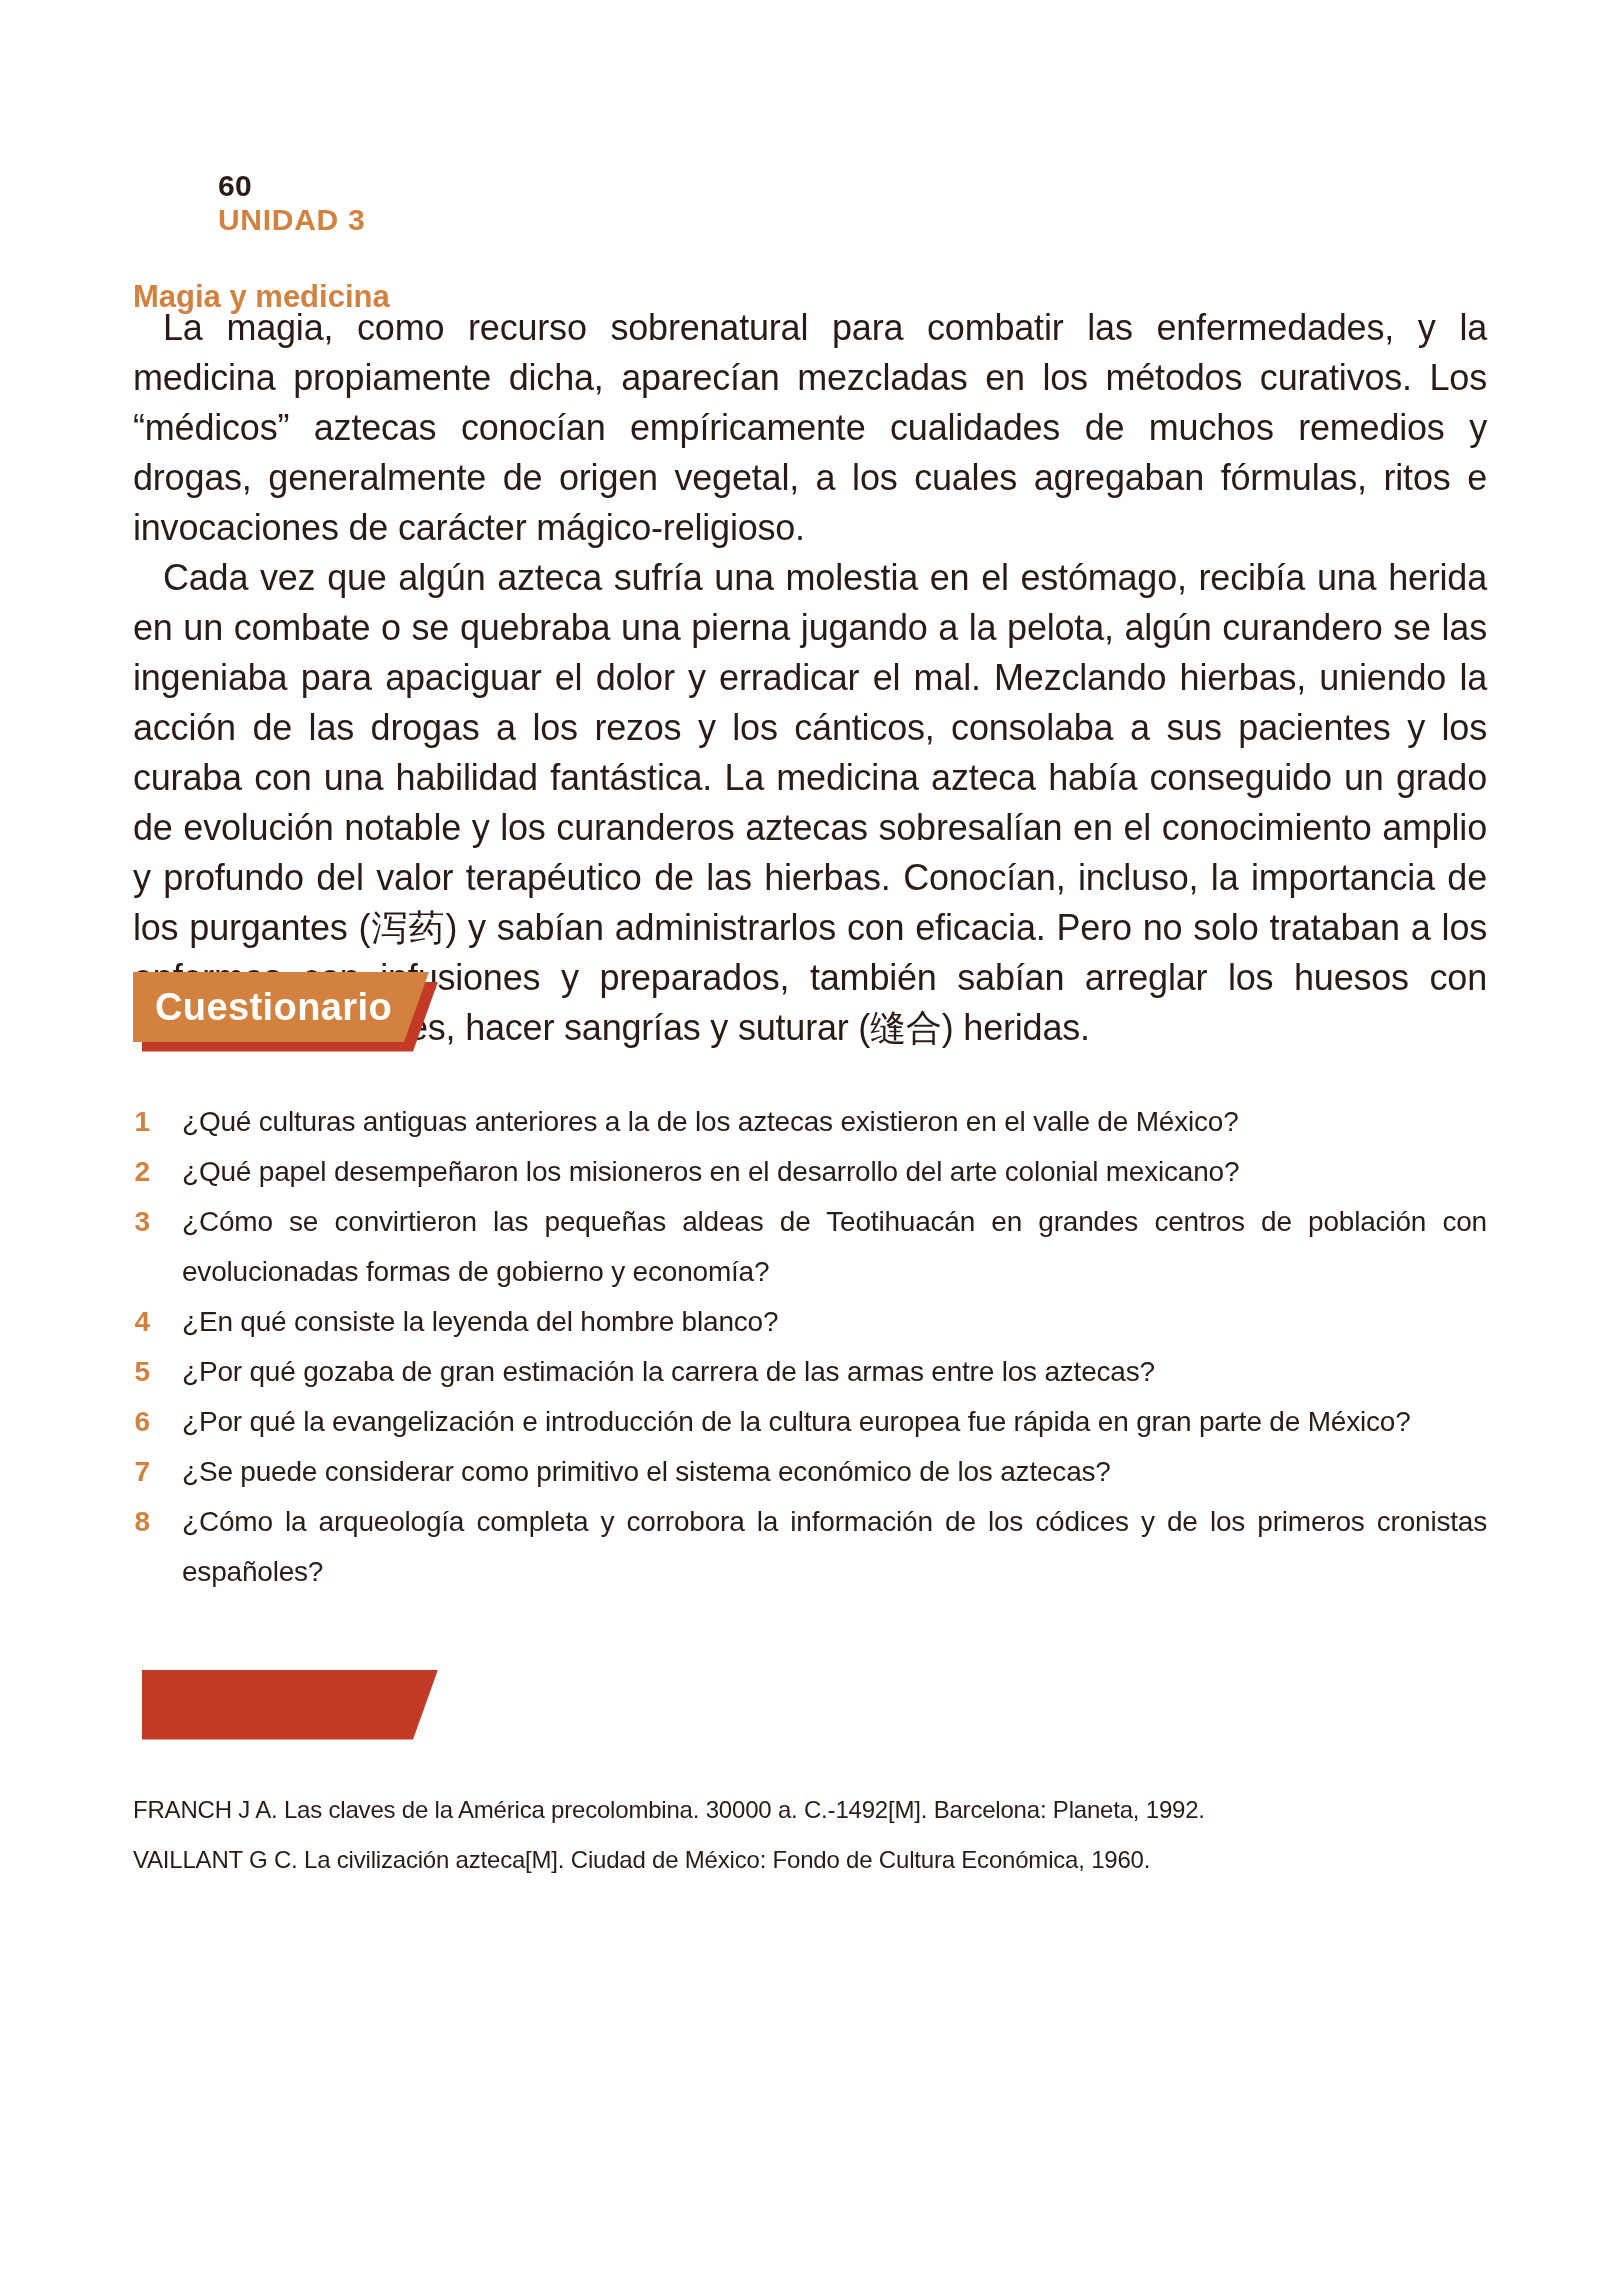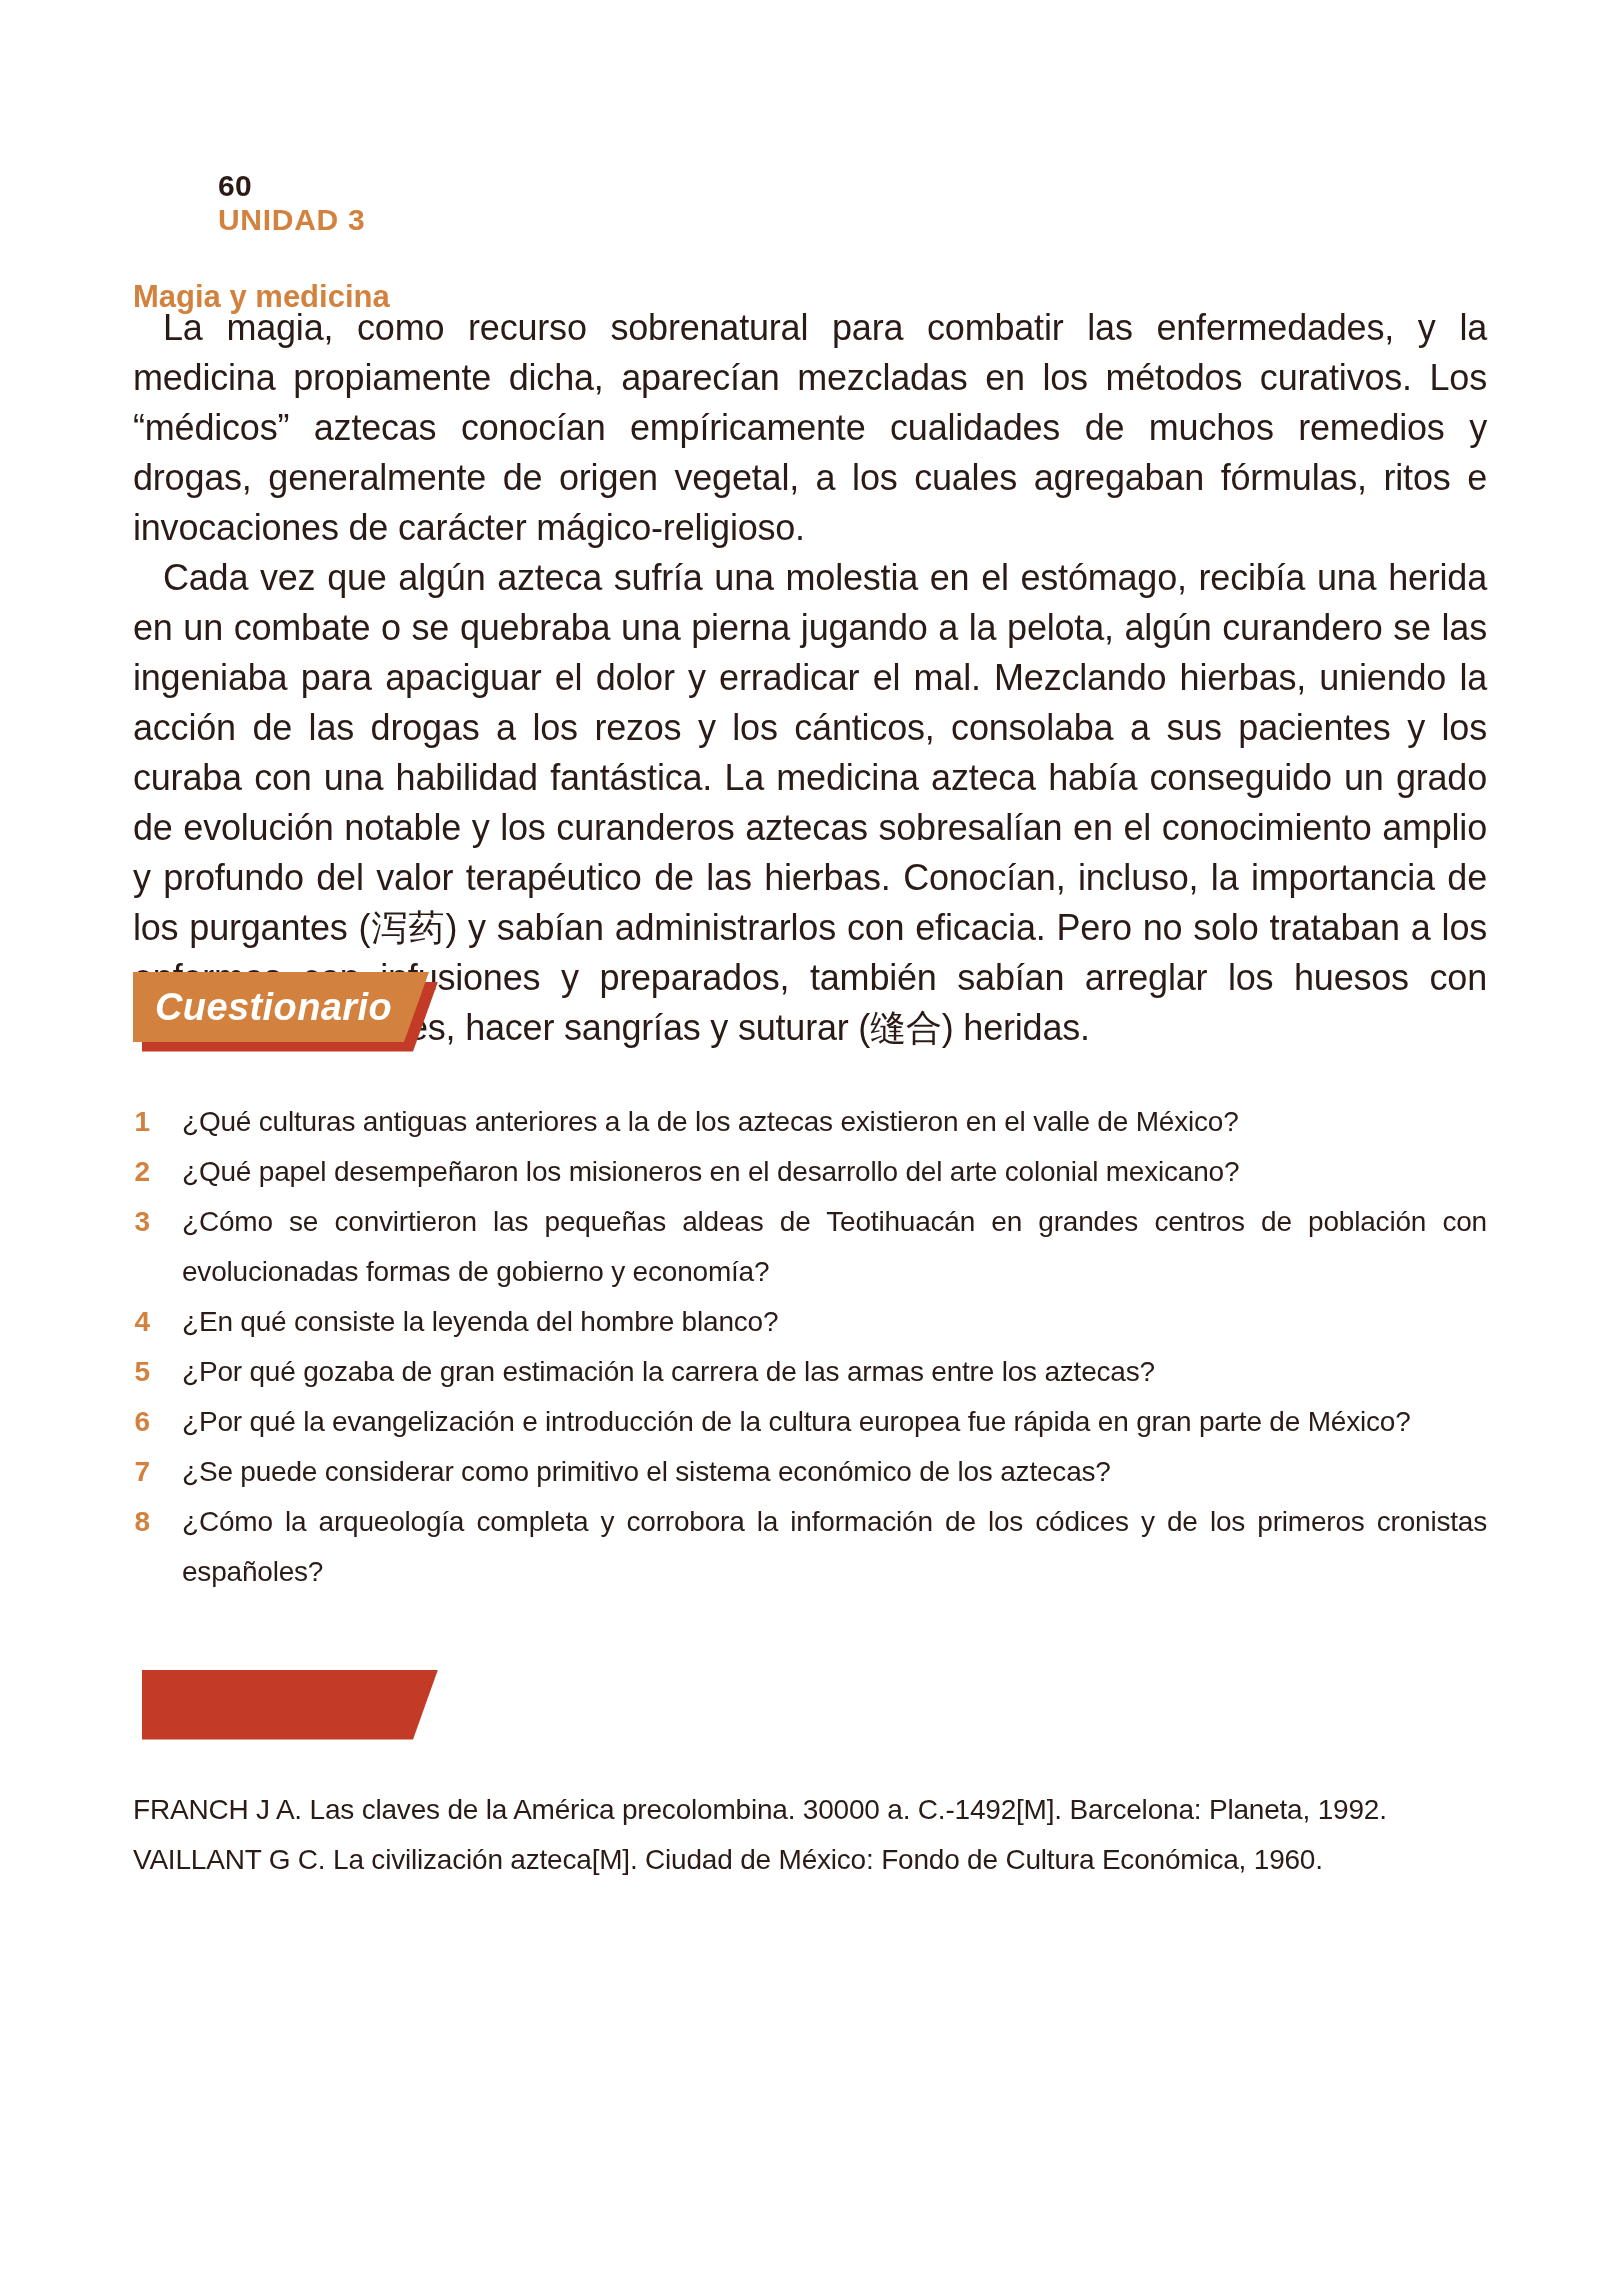--- a/index.html
+++ b/index.html
@@ -44,21 +44,21 @@
   .banner .shadow{
     position:absolute;left:9px;top:9.6px;width:296px;height:70px;
     background:var(--banner-shadow-red);
     clip-path:polygon(0 0,100% 0,calc(100% - 25px) 100%,0 100%);
   }
   .banner .face{
     position:absolute;left:0;top:0;width:296px;height:70px;
     background:var(--accent-orange);
     clip-path:polygon(0 0,100% 0,calc(100% - 25px) 100%,0 100%);
     display:flex;align-items:center;
-    box-sizing:border-box;padding-left:22px;font-style:italic;
+    box-sizing:border-box;padding-left:22px;
   }
   .banner .face span{
     color:#ffffff;font-size:38px;font-weight:bold;letter-spacing:0.4px;
   }
   .banner-cuestionario{top:972px;}
   .banner-bibliografia{top:1660px;}
 
   
   .question-list{
     position:absolute;left:133px;top:1097px;width:1354px;
@@ -68,21 +68,21 @@
   .question-item{position:relative;padding-left:49px;box-sizing:border-box;}
   .q-num{
     position:absolute;left:1.5px;top:0;
     color:var(--accent-orange);font-weight:bold;
   }
   .q-text{text-align:justify;}
 
   
   .bibliography{
     position:absolute;left:133px;top:1785px;width:1376px;
-    font-size:28px;line-height:50px;letter-spacing:-0.2px;
+    font-size:24px;line-height:50px;letter-spacing:-0.2px;
   }
   .bib-entry{margin:0;}
 </style>
 </head>
 <body>
 
 <div class="page">
 
   <div class="running-head">
     <span class="page-number">60</span>

